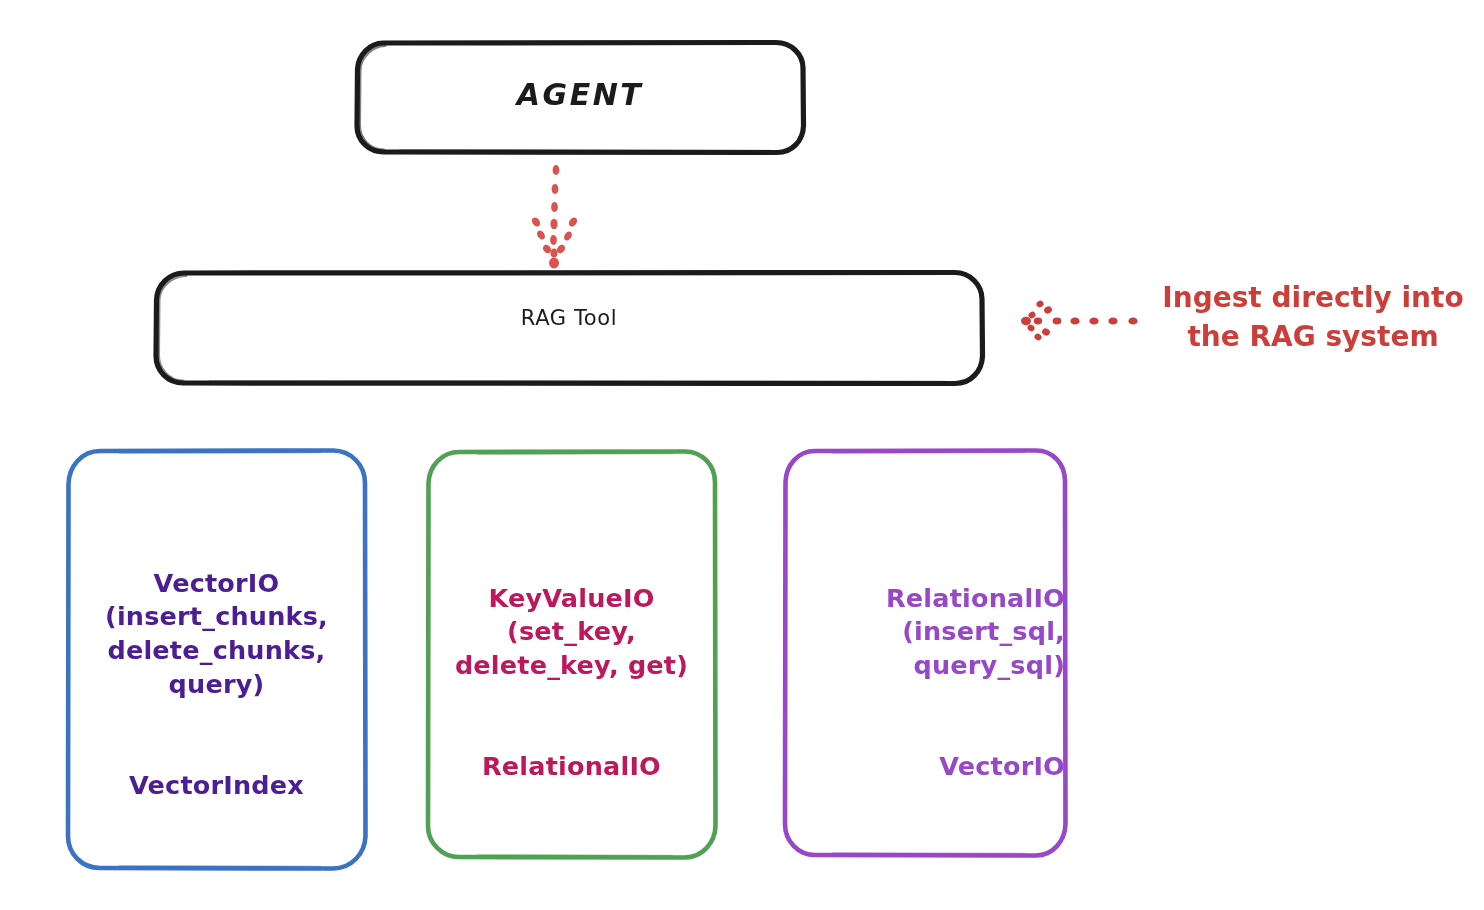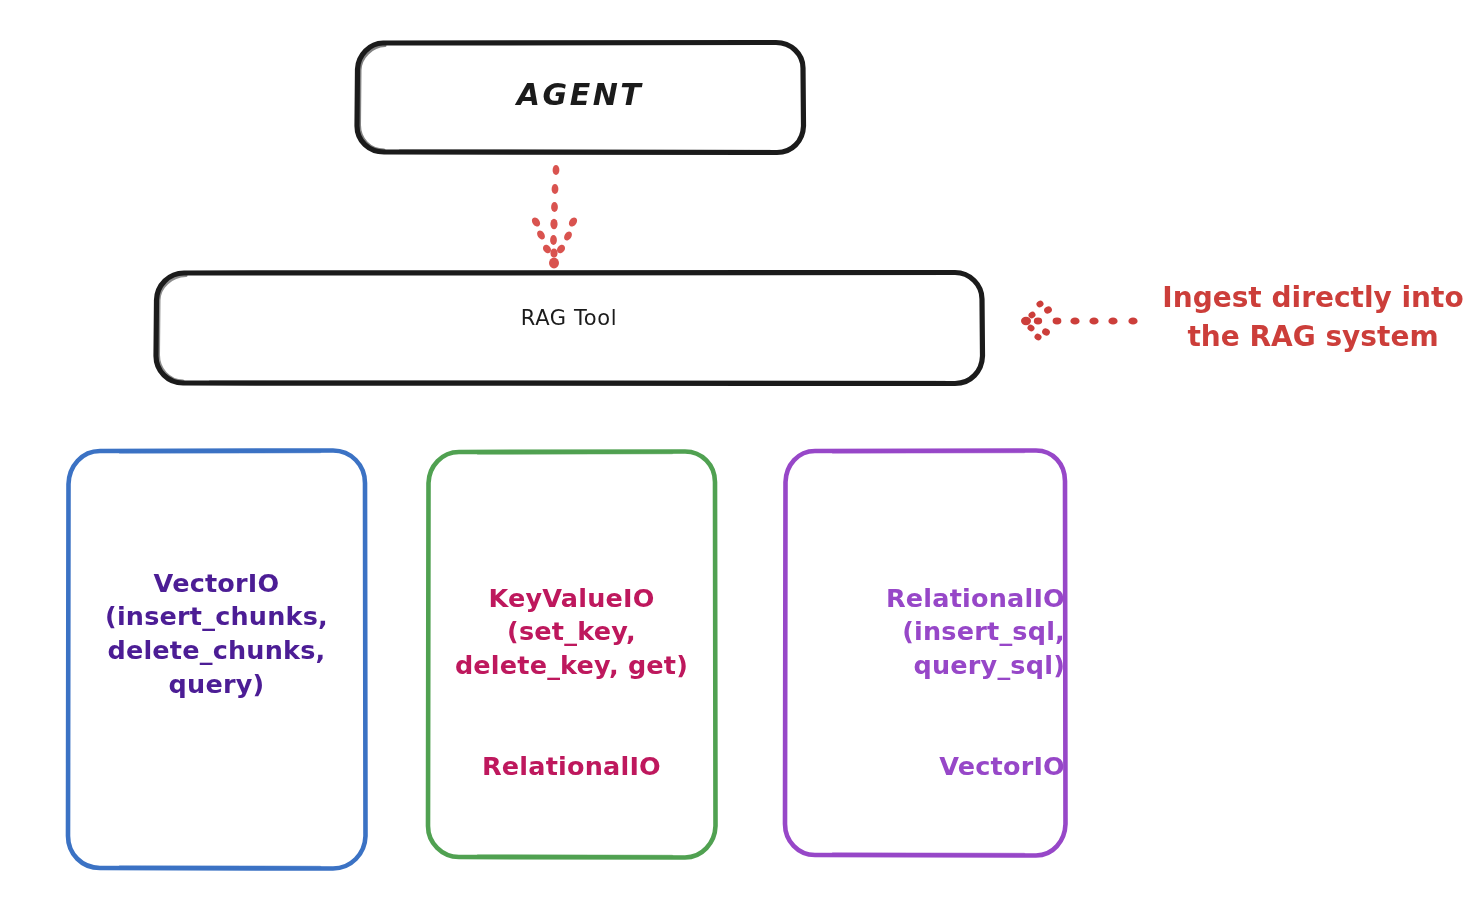--- a/index.html
+++ b/index.html
@@ -213,20 +213,21 @@
 
   <div class="node-label label-agent">AGENT</div>
 
   <div class="node-label label-ragtool">RAG Tool</div>
 
   <div class="node-label provider-label label-vector">
     <span class="api">VectorIO
 (insert_chunks,
 delete_chunks,
 query)</span>
+    <span class="index">VectorIndex</span>
   </div>
 
   <div class="node-label provider-label label-keyvalue">
     <span class="api">KeyValueIO
 (set_key,
 delete_key, get)</span>
     <span class="index">RelationalIO</span>
   </div>
 
   <div class="node-label provider-label label-relational">

